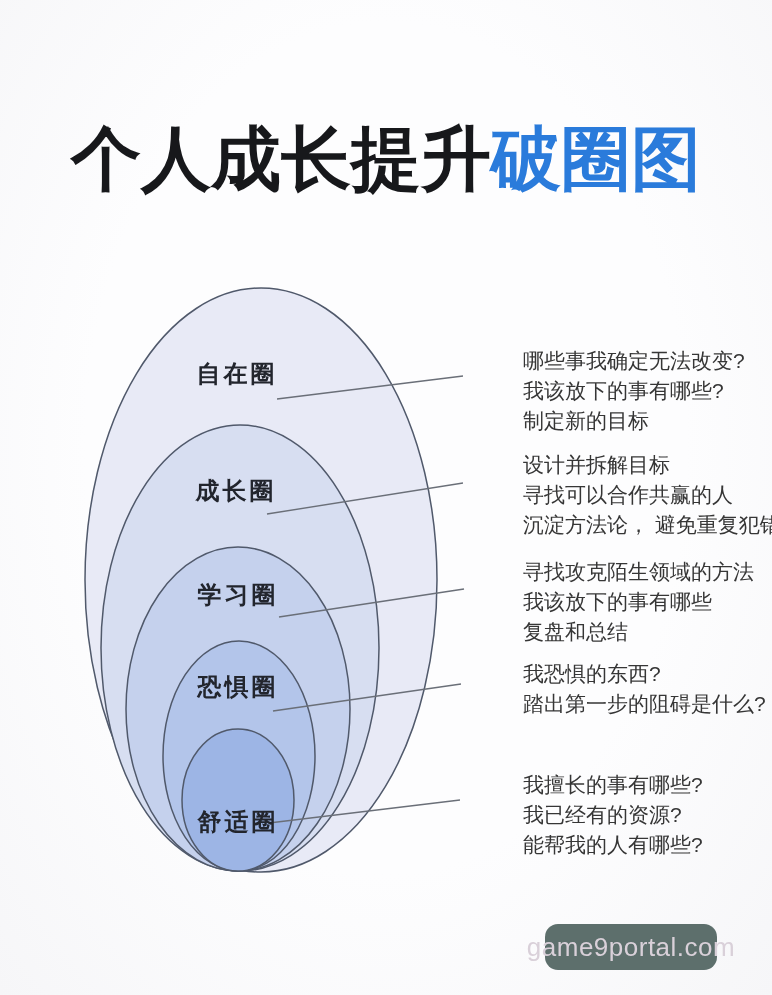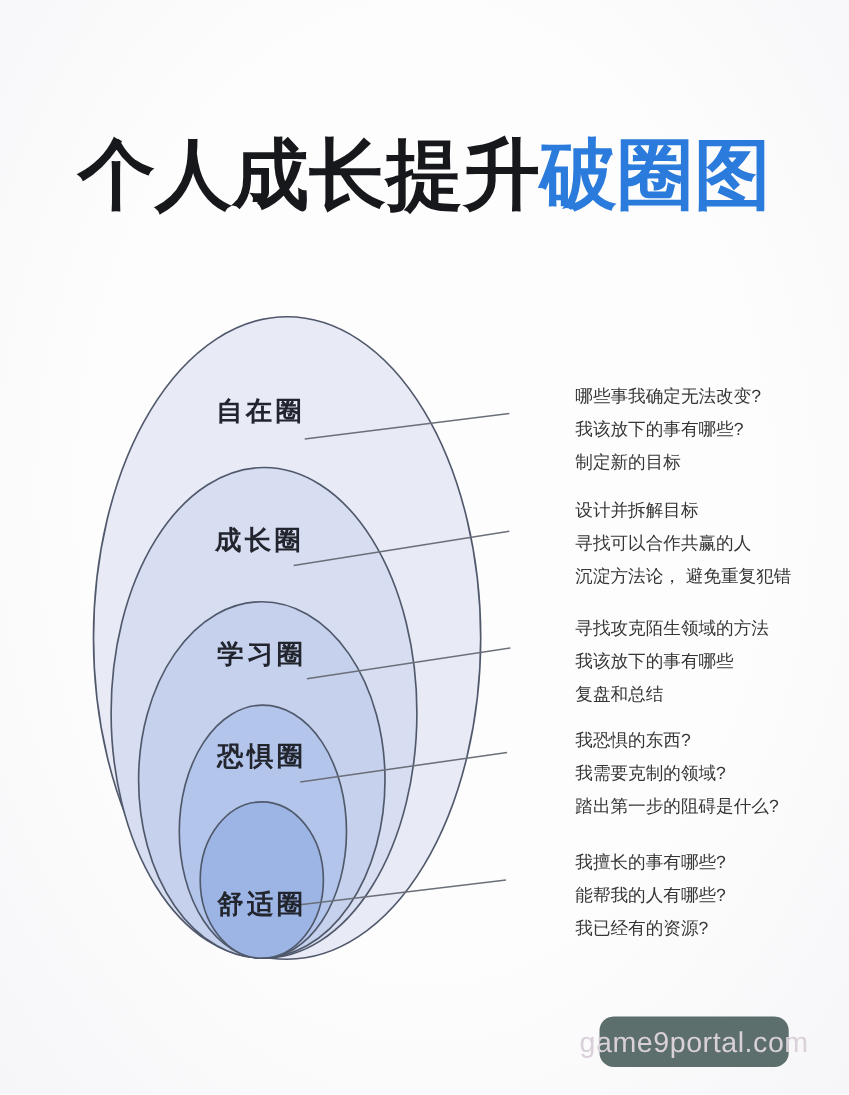--- a/index.html
+++ b/index.html
@@ -37,21 +37,21 @@
     transform: translate(-50%, -50%);
     font-size: 24px;
     font-weight: 700;
     letter-spacing: 3px;
     color: #22252d;
     white-space: nowrap;
   }
   .notes {
     position: absolute;
     left: 523px;
-    font-size: 16px;
+    font-size: 21px;
     line-height: 30px;
     color: #363636;
     white-space: nowrap;
   }
   .watermark {
     position: absolute;
     left: 545px;
     top: 924px;
     width: 172px;
     height: 46px;
@@ -103,26 +103,25 @@
     <div>寻找可以合作共赢的人</div>
     <div>沉淀方法论， 避免重复犯错</div>
   </div>
   <div class="notes" style="top:557px;">
     <div>寻找攻克陌生领域的方法</div>
     <div>我该放下的事有哪些</div>
     <div>复盘和总结</div>
   </div>
   <div class="notes" style="top:659px;">
     <div>我恐惧的东西?</div>
-    <div>我需要克制的领域?</div>
     <div>踏出第一步的阻碍是什么?</div>
   </div>
   <div class="notes" style="top:770px;">
     <div>我擅长的事有哪些?</div>
+    <div>我已经有的资源?</div>
     <div>能帮我的人有哪些?</div>
-    <div>我已经有的资源?</div>
   </div>
 
   <div class="watermark" style="background-color: rgb(93, 111, 108);">
     <span style="color: rgb(217, 208, 217);">game9portal.com</span>
   </div>
 
 </div>
 
 </body></html>

